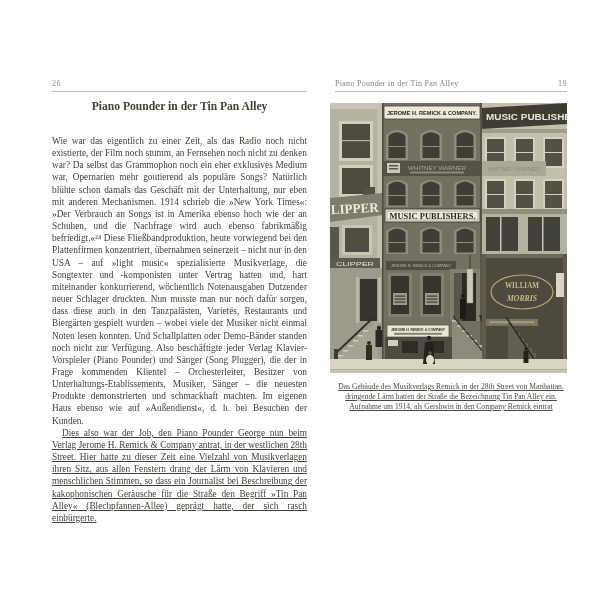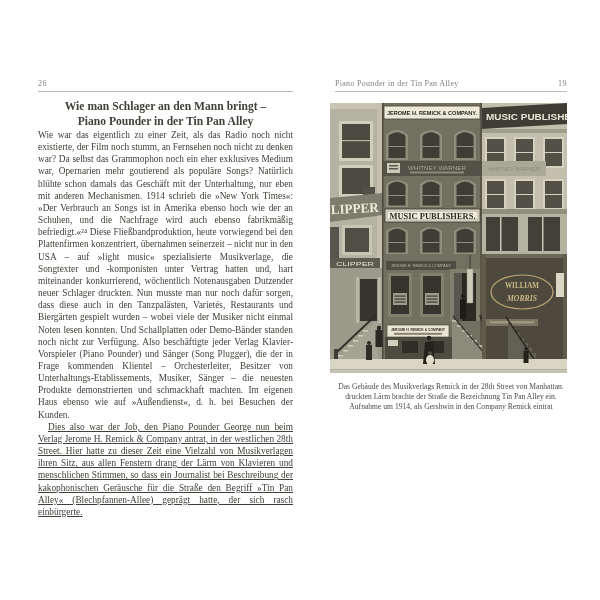--- a/index.html
+++ b/index.html
@@ -1,48 +1,47 @@
 <!DOCTYPE html>
 <html lang="de"><head>
 <meta charset="utf-8">
 <style>
   html,body{margin:0;padding:0;}
   body{
     width:600px;height:600px;background:#ffffff;position:relative;
     font-family:"Liberation Serif", serif;color:#403f39;overflow:hidden;
   }
   .page{position:absolute;}
-  .page-left{left:38px;top:79px;width:255px;}
+  .page-left{left:52px;top:79px;width:255px;}
   .page-right{left:335px;top:79px;width:232px;}
   .folio{font-size:8px;color:#83827c;letter-spacing:0.5px;line-height:9px;}
   .rule{height:1px;background:#bcbbb5;margin-top:3px;}
   .heading{
     margin-top:7px;text-align:center;font-weight:bold;font-size:11.6px;
     line-height:15px;color:#424139;
   }
-  .bodytext{font-size:9.3px;line-height:12.15px;text-align:justify;
+  .bodytext{margin-top:21px;font-size:9.3px;line-height:12.15px;text-align:justify;
     color:#41403a;hyphens:auto;-webkit-hyphens:auto;}
   .bodytext p{margin:0;}
   .bodytext p.indent{text-indent:10px;text-decoration:underline;}
   .rp-headrow{display:flex;justify-content:space-between;align-items:baseline;}
   .running{font-size:8px;color:#83827c;letter-spacing:0.3px;line-height:9px;}
   .photo-wrap{position:absolute;left:-5px;top:24px;width:237px;height:270px;}
   .photo-wrap svg{display:block;filter:contrast(0.97) sepia(0.06);}
   .caption{position:absolute;left:-14px;top:303px;width:260px;text-align:center;
     font-size:7.6px;line-height:9.9px;color:#4b4a44;}
-  .caption div{white-space:nowrap;}
+  .caption div{white-space:nowrap;text-decoration:underline;}
 </style>
 </head>
 <body>
 
 <div class="page page-left">
   <div class="folio">26</div>
   <div class="rule"></div>
   <div class="heading">
-    <div>Wie man Schlager an den Mann bringt –</div>
     <div>Piano Pounder in der Tin Pan Alley</div>
   </div>
   <div class="bodytext" lang="de">
     <p>Wie war das eigentlich zu einer Zeit, als das Radio noch nicht existierte, der Film noch stumm, an Fernsehen noch nicht zu denken war? Da selbst das Grammophon noch ein eher exklusives Medium war, Opernarien mehr goutierend als populäre Songs? Natürlich blühte schon damals das Geschäft mit der Unterhaltung, nur eben mit anderen Mechanismen. 1914 schrieb die »New York Times«: »Der Verbrauch an Songs ist in Amerika ebenso hoch wie der an Schuhen, und die Nachfrage wird auch ebenso fabrikmäßig befriedigt.«²⁴ Diese Fließbandproduktion, heute vorwiegend bei den Plattenfirmen konzentriert, übernahmen seinerzeit – nicht nur in den USA – auf »light music« spezialisierte Musikverlage, die Songtexter und -komponisten unter Vertrag hatten und, hart miteinander konkurrierend, wöchentlich Notenausgaben Dutzender neuer Schlager druckten. Nun musste man nur noch dafür sorgen, dass diese auch in den Tanzpalästen, Varietés, Restaurants und Biergärten gespielt wurden – wobei viele der Musiker nicht einmal Noten lesen konnten. Und Schallplatten oder Demo-Bänder standen noch nicht zur Verfügung. Also beschäftigte jeder Verlag Klavier-Vorspieler (Piano Pounder) und Sänger (Song Plugger), die der in Frage kommenden Klientel – Orchesterleiter, Besitzer von Unterhaltungs-Etablissements, Musiker, Sänger – die neuesten Produkte demonstrierten und schmackhaft machten. Im eigenen Haus ebenso wie auf »Außendienst«, d. h. bei Besuchen der Kunden.</p>
     <p class="indent">Dies also war der Job, den Piano Pounder George nun beim Verlag Jerome H. Remick &amp; Company antrat, in der westlichen 28th Street. Hier hatte zu dieser Zeit eine Vielzahl von Musikverlagen ihren Sitz, aus allen Fenstern drang der Lärm von Klavieren und menschlichen Stimmen, so dass ein Journalist bei Beschreibung der kakophonischen Geräusche für die Straße den Begriff »Tin Pan Alley« (Blechpfannen-Allee) geprägt hatte, der sich rasch einbürgerte.</p>
   </div>
 </div>
 
 <div class="page page-right">
   <div class="rp-headrow">
@@ -287,16 +286,16 @@
         <circle cx="133" cy="193" r="2" fill="#191813"></circle>
         <rect x="130" y="196" width="6" height="20" fill="#191813"></rect>
         <circle cx="196" cy="246" r="1.8" fill="#201f18"></circle>
         <rect x="193.5" y="248" width="5" height="12" fill="#201f18"></rect>
       </g>
     </svg>
   </div>
 
   <div class="caption">
     <div>Das Gebäude des Musikverlags Remick in der 28th Street von Manhattan.</div>
-    <div>druckten Lärm brachte der Straße die Bezeichnung Tin Pan Alley ein.</div>
+    <div>dringende Lärm hatten der Straße die Bezeichnung Tin Pan Alley ein.</div>
     <div>Aufnahme um 1914, als Gershwin in den Company Remick eintrat</div>
   </div>
 </div>
 
 </body></html>

